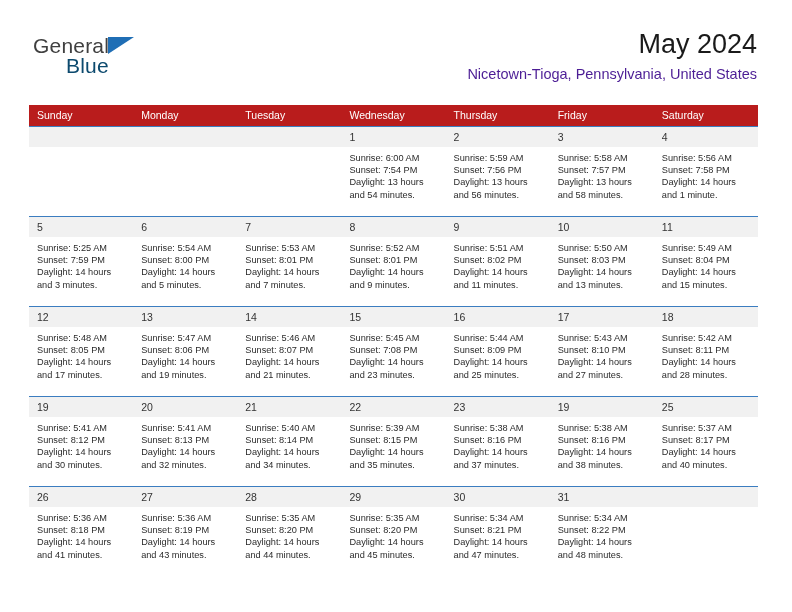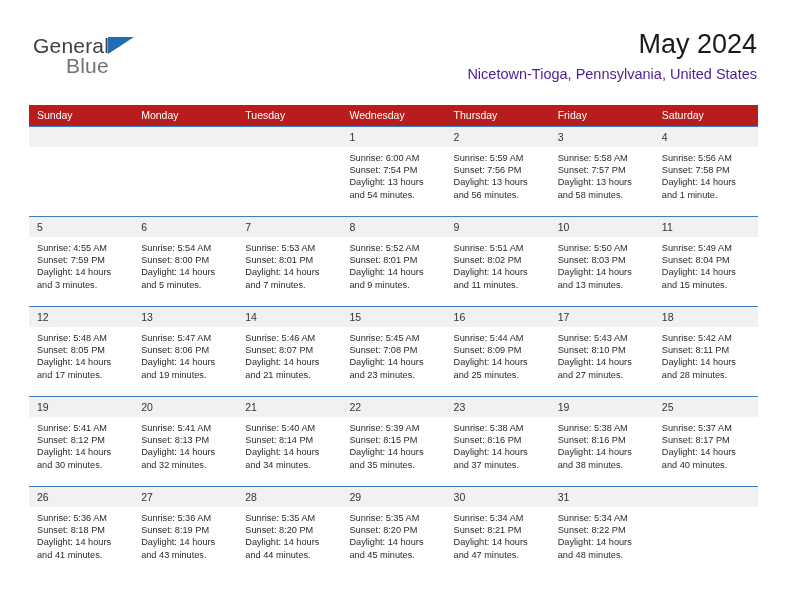--- a/index.html
+++ b/index.html
@@ -44,21 +44,21 @@
     letter-spacing: 0.2px;
     color: #404040;
     font-family: "Liberation Sans", sans-serif;
   }
   .brand-blue {
     position: absolute;
     left: 33px;
     top: 20px;
     font-size: 21px;
     letter-spacing: 0.2px;
-    color: #737373;
+    color: #0c4a6e;
     font-family: "Liberation Sans", sans-serif;
   }
   .brand-triangle {
     position: absolute;
     left: 75px;
     top: 3px;
     width: 0;
     height: 0;
     border-left: 26px solid #1f6eb5;
     border-bottom: 17px solid transparent;
@@ -252,21 +252,21 @@
                 <div>and 1 minute.</div>
               </div>
             </div>
           </td>
         </tr>
         <tr class="week-row">
           <td>
             <div class="cell-inner">
               <div class="daynum">5</div>
               <div class="details">
-                <div>Sunrise: 4:55 AM</div>
+                <div>Sunrise: 5:25 AM</div>
                 <div>Sunset: 7:59 PM</div>
                 <div>Daylight: 14 hours</div>
                 <div>and 3 minutes.</div>
               </div>
             </div>
           </td>
           <td>
             <div class="cell-inner">
               <div class="daynum">6</div>
               <div class="details">

